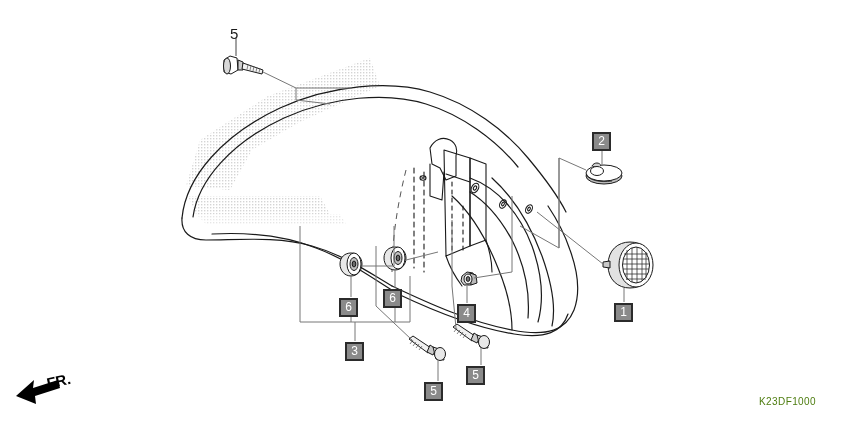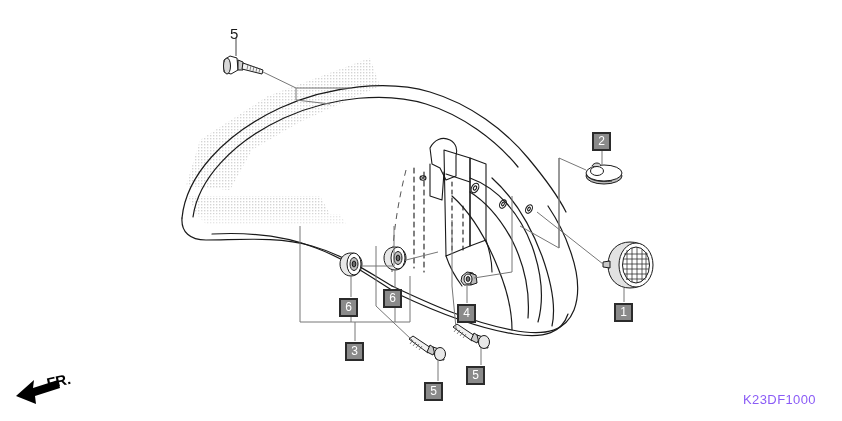--- a/index.html
+++ b/index.html
@@ -50,22 +50,22 @@
     font-family: "Liberation Sans", sans-serif;
     font-size: 15px;
     line-height: 15px;
   }
   
   #part-number {
     position: absolute;
     right: 26px;
     bottom: 14px;
     font-family: "Liberation Sans", sans-serif;
-    font-size: 13px;
-    color: #8b5cf6;
+    font-size: 10px;
+    color: #4d7c0f;
     letter-spacing: 0.4px;
   }
   
   #fr-mark {
     position: absolute;
     left: 14px;
     top: 368px;
     width: 70px;
     height: 40px;
   }

